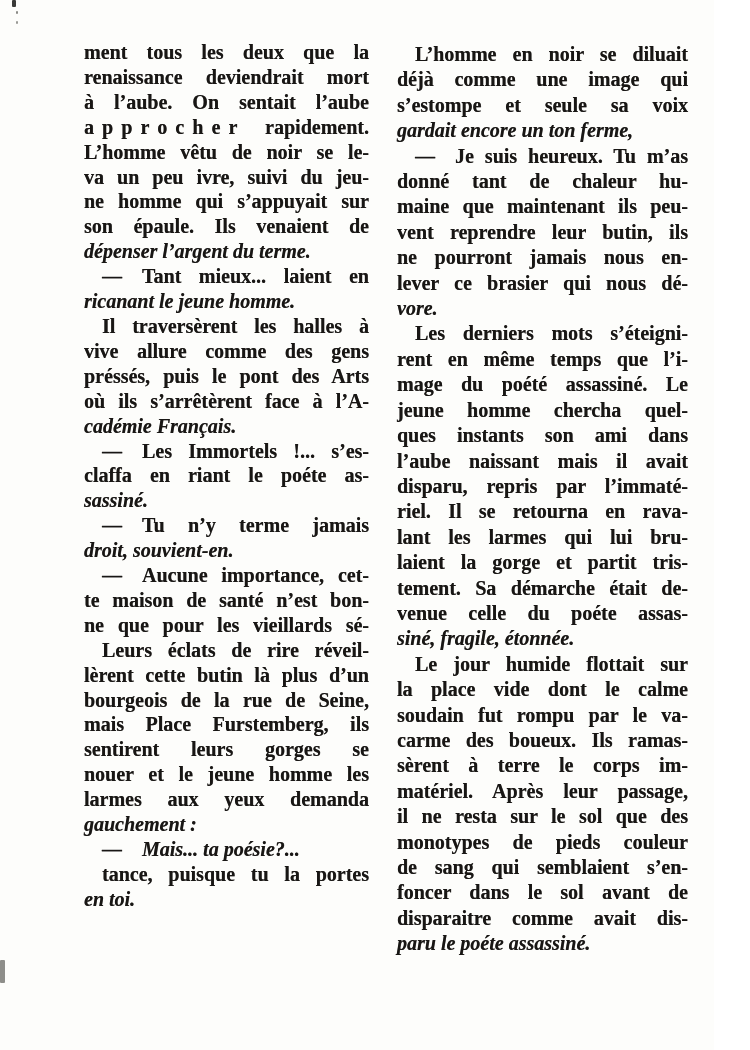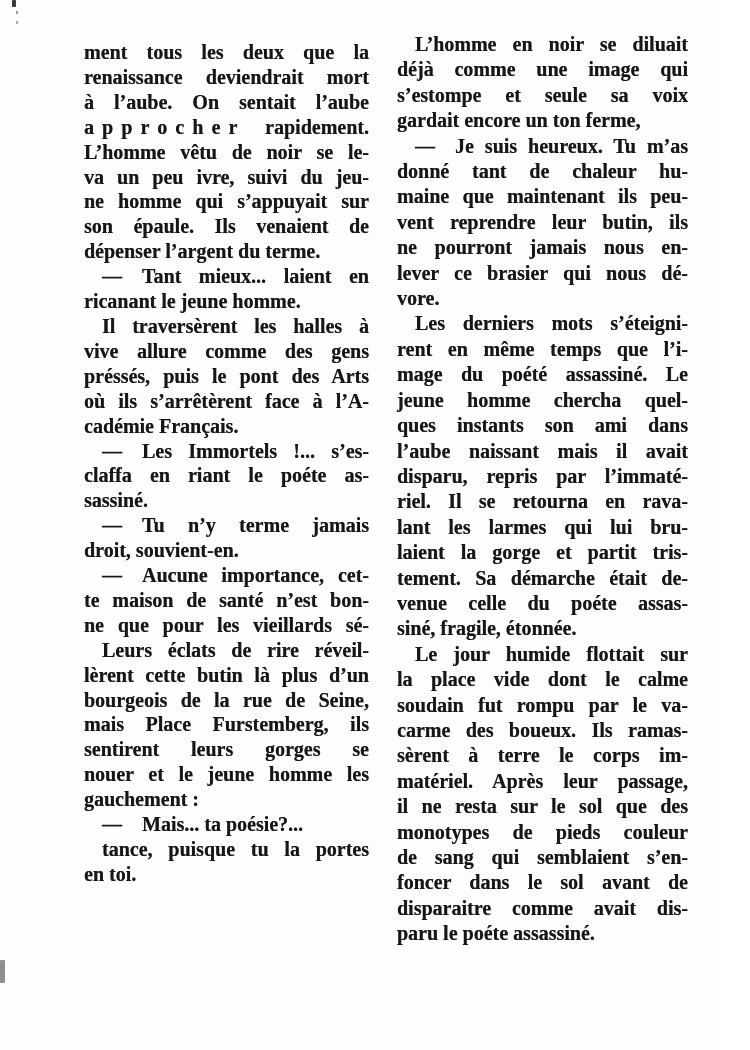--- a/index.html
+++ b/index.html
@@ -12,31 +12,32 @@
     position:relative;width:714px;height:1050px;
     background:#fdfdfb;overflow:hidden;
     color:#181614;font-weight:700;
   }
   .column{position:absolute;}
   .column[data-name="column-left"]{
     left:84px;top:40px;width:285px;
     font-size:20px;line-height:24.9px;
   }
   .column[data-name="column-right"]{
-    left:397px;top:32px;width:291px;
+    left:397px;top:42px;width:291px;
     font-size:20px;line-height:25.4px;
   }
   .line{
     text-align:justify;
     -moz-text-align-last:justify;
     text-align-last:justify;
     text-shadow:0.2px 0.2px 0.35px rgba(24,22,20,0.65);
   }
   .line.last{
     text-align-last:left;
+    font-style:italic;
     -moz-text-align-last:left;
   }
   .para.indent .line:first-child{text-indent:18px;}
   .artifact{position:absolute;border-radius:1px;}
 </style>
 </head>
 <body>
 
 <div class="page" data-name="page" style="background: rgb(253, 253, 251); color: rgb(24, 22, 20);">
   <div class="column" data-name="column-left">
@@ -76,20 +77,21 @@
         <div class="line" data-name="text-line">te maison de santé n’est bon-</div>
         <div class="line" data-name="text-line">ne que pour les vieillards sé-</div>
       </div>
       <div class="para indent" data-name="paragraph">
         <div class="line" data-name="text-line">Leurs éclats de rire réveil-</div>
         <div class="line" data-name="text-line">lèrent cette butin là plus d’un</div>
         <div class="line" data-name="text-line">bourgeois de la rue de Seine,</div>
         <div class="line" data-name="text-line">mais Place Furstemberg, ils</div>
         <div class="line" data-name="text-line">sentirent leurs gorges se</div>
         <div class="line" data-name="text-line">nouer et le jeune homme les</div>
+        <div class="line" data-name="text-line">larmes aux yeux demanda</div>
         <div class="line last" data-name="text-line">gauchement :</div>
       </div>
       <div class="para indent" data-name="paragraph">
         <div class="line last" data-name="text-line">— Mais... ta poésie?...</div>
       </div>
       <div class="para indent" data-name="paragraph">
         <div class="line" data-name="text-line">tance, puisque tu la portes</div>
         <div class="line last" data-name="text-line">en toi.</div>
       </div>
     </div>

